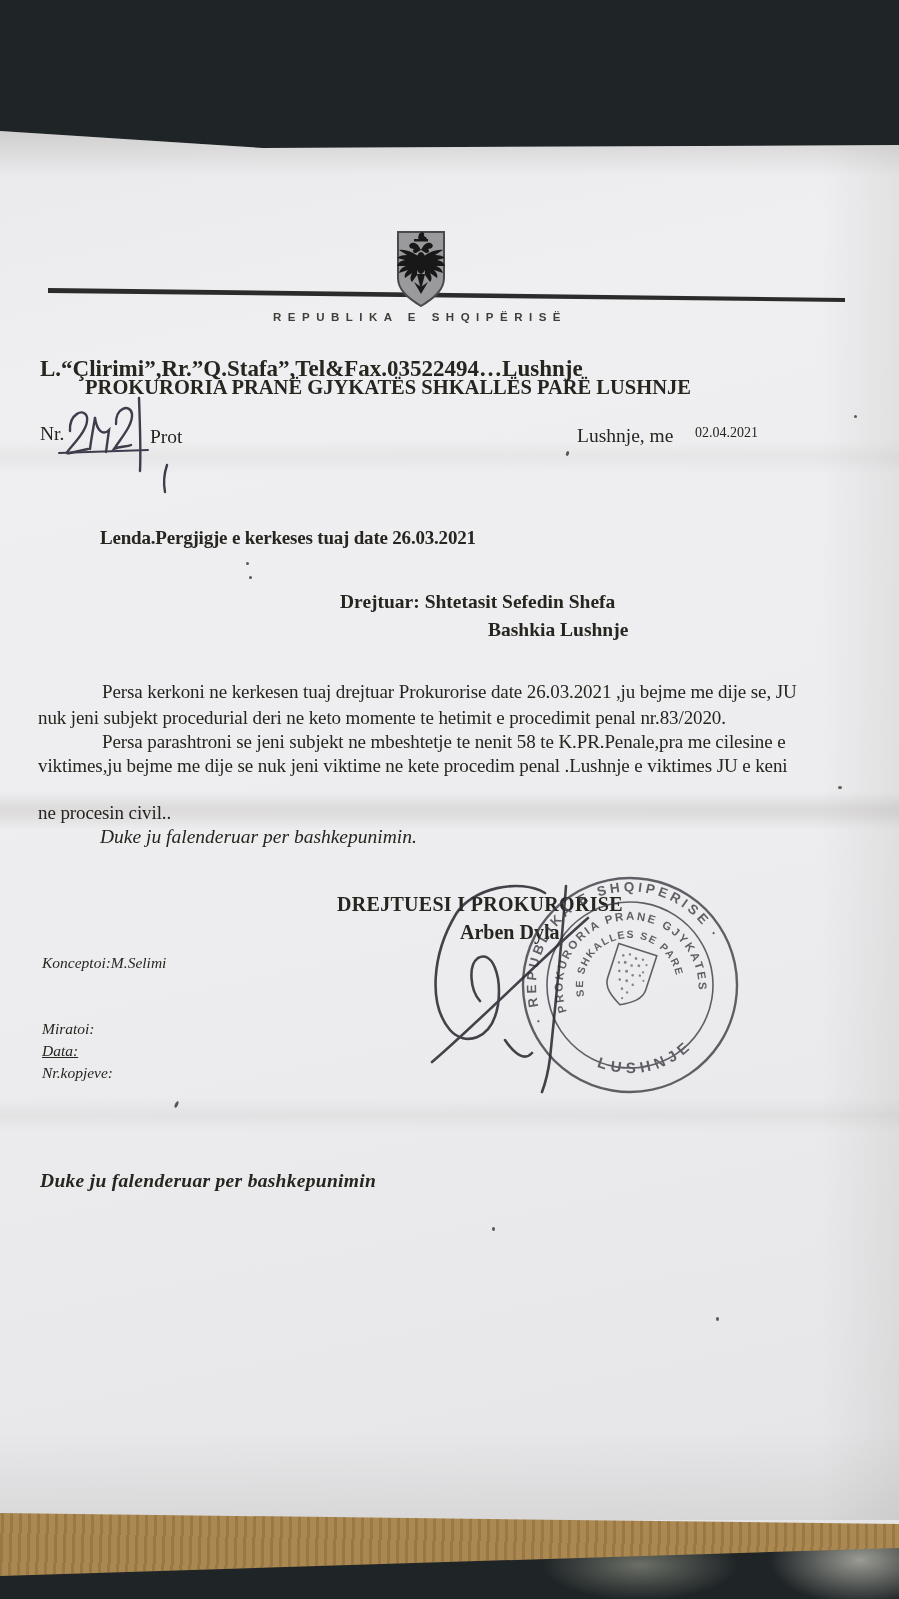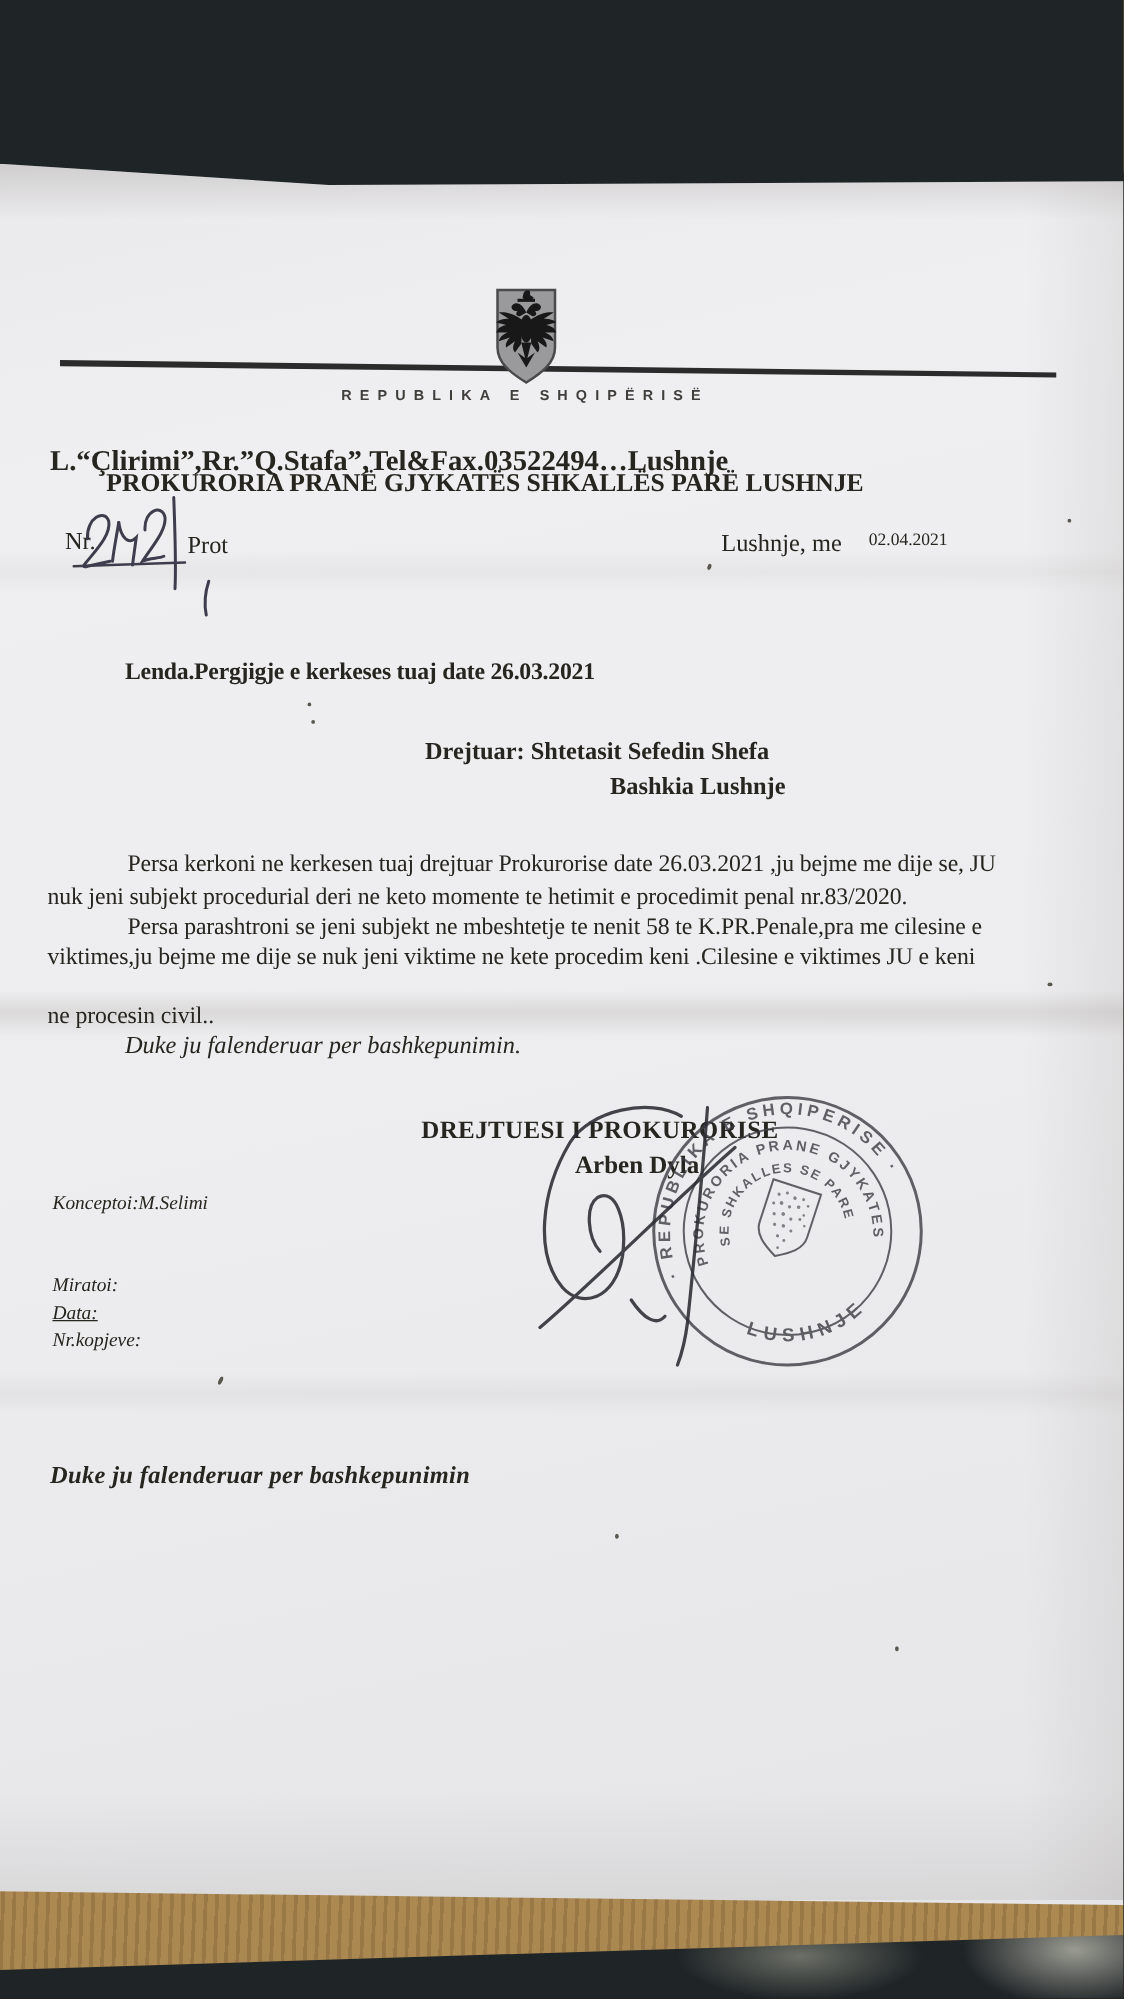--- a/index.html
+++ b/index.html
@@ -81,35 +81,35 @@
   </svg>
 
   <div class="layer">
 
     <div class="txt sans b" style="left:120px;top:311px;width:600px;text-align:center;font-size:11.5px;letter-spacing:6.5px;color:#3f3e3b;">REPUBLIKA E SHQIPËRISË</div>
 
     <div class="txt serif b" style="left:38px;top:328px;width:700px;text-align:center;font-size:20.5px;margin-top:48px;">PROKURORIA PRANË GJYKATËS SHKALLËS PARË LUSHNJE</div>
 
     <div class="txt serif b" style="left:40px;top:356px;width:700px;text-align:left;font-size:23px;">L.“Çlirimi”,Rr.”Q.Stafa”,Tel&amp;Fax.03522494…Lushnje</div>
 
-    <div class="txt serif" style="left:40px;top:423px;font-size:19.5px;margin-left:12px;">Nr.</div>
+    <div class="txt serif" style="left:40px;top:423px;font-size:19.5px;">Nr.</div>
     <div class="txt serif" style="left:150px;top:426px;font-size:19.5px;">Prot</div>
 
     <div class="txt serif" style="left:537px;top:425px;font-size:19.5px;margin-left:40px;">Lushnje, me</div>
     <div class="txt serif" style="left:695px;top:425px;font-size:14px;">02.04.2021</div>
 
     <div class="txt serif b" style="left:100px;top:527px;font-size:19px;letter-spacing:-0.2px;">Lenda.Pergjigje e  kerkeses tuaj  date 26.03.2021</div>
 
     <div class="txt serif b" style="left:340px;top:591px;font-size:19.5px;">Drejtuar:  Shtetasit Sefedin Shefa</div>
     <div class="txt serif b" style="left:488px;top:619px;font-size:19.5px;">Bashkia  Lushnje</div>
 
     <div class="txt serif" style="left:102px;top:681px;font-size:19px;letter-spacing:-0.1px;">Persa kerkoni ne kerkesen  tuaj drejtuar Prokurorise date 26.03.2021 ,ju bejme me dije se, JU</div>
     <div class="txt serif" style="left:38px;top:707px;font-size:19px;letter-spacing:-0.1px;">nuk jeni subjekt procedurial deri ne keto momente te hetimit e procedimit penal nr.83/2020.</div>
     <div class="txt serif" style="left:102px;top:731px;font-size:19px;letter-spacing:-0.1px;">Persa parashtroni se  jeni subjekt ne mbeshtetje te nenit 58 te K.PR.Penale,pra  me cilesine e</div>
-    <div class="txt serif" style="left:38px;top:755px;font-size:19px;letter-spacing:-0.1px;">viktimes,ju  bejme me dije se nuk jeni viktime ne kete  procedim keni .Cilesine e viktimes JU e keni</div>
+    <div class="txt serif" style="left:38px;top:755px;font-size:19px;letter-spacing:-0.1px;">viktimes,ju  bejme me dije se nuk jeni viktime ne kete  procedim penal .Lushnje e viktimes JU e keni</div>
     <div class="txt serif" style="left:38px;top:779px;font-size:19px;letter-spacing:-0.1px;margin-top:23px;">ne procesin civil..</div>
 
     <div class="txt serif i" style="left:100px;top:826px;font-size:19.5px;">Duke ju falenderuar per bashkepunimin.</div>
 
     <div class="txt serif b" style="left:337px;top:893px;font-size:20px;letter-spacing:0.3px;">DREJTUESI I PROKURORISE</div>
     <div class="txt serif b" style="left:460px;top:921px;font-size:20px;">Arben Dyla</div>
 
     <div class="txt serif i" style="left:42px;top:954px;font-size:15.5px;">Konceptoi:M.Selimi</div>
     <div class="txt serif i" style="left:42px;top:1020px;font-size:15.5px;">Miratoi:</div>
     <div class="txt serif i" style="left:42px;top:1042px;font-size:15.5px;text-decoration:underline;">Data:</div>

